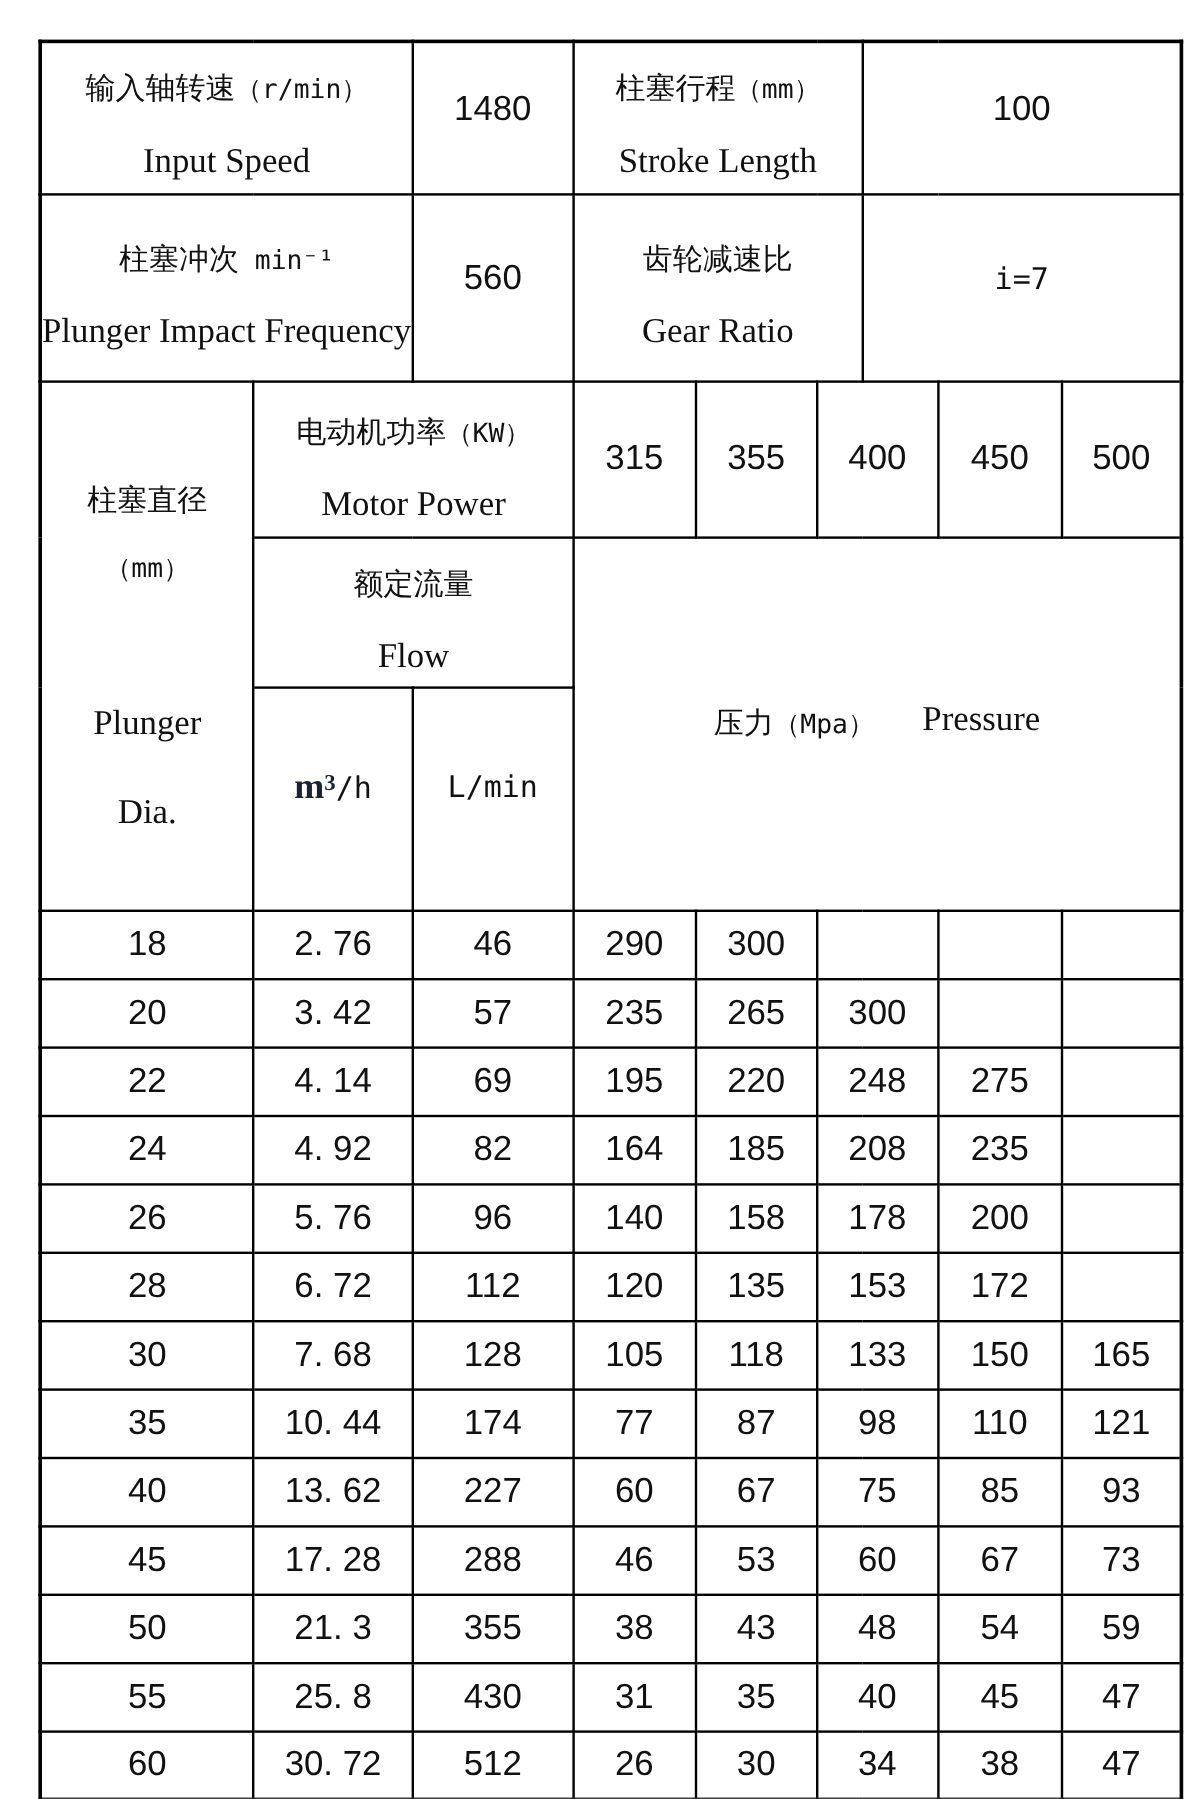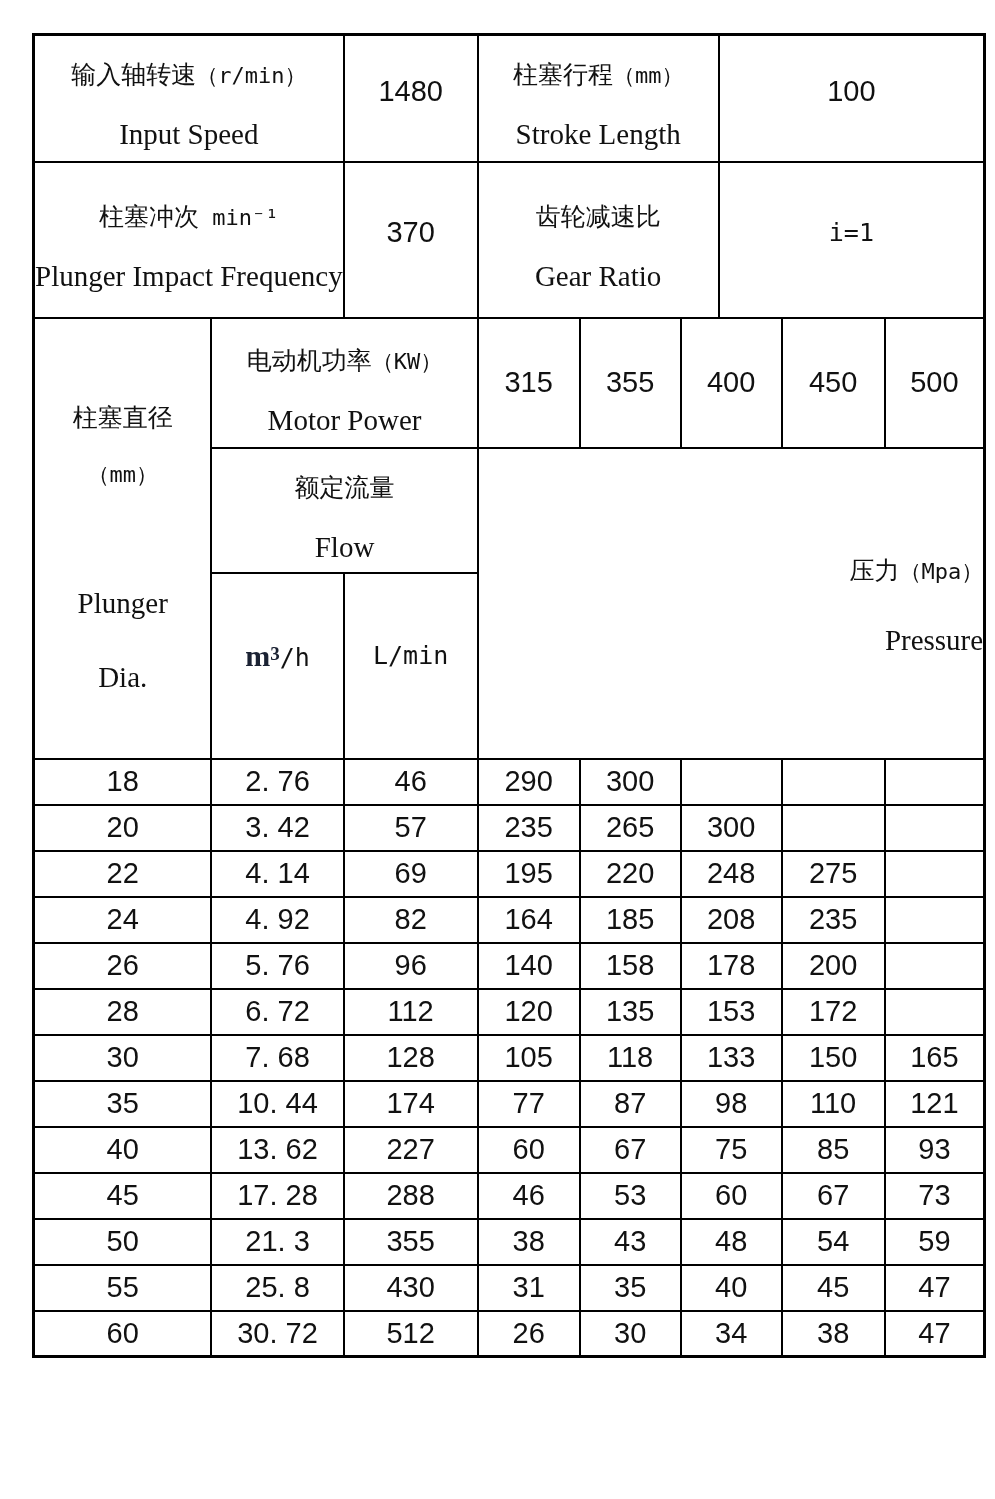--- a/index.html
+++ b/index.html
@@ -23,21 +23,21 @@
     vertical-align:middle;
     padding:0;
     overflow:hidden;
     background:#ffffff;
   }
   tr.trow1 { height:127px; }
   tr.trow2 { height:156px; }
   tr.hrow1 { height:130px; }
   tr.hrow2 { height:125px;margin-top:44px; }
   tr.hrow3 { height:186px; }
-  tr.drow  { height:46px; }
+  tr.drow  { height:57px; }
 
   .zh   { font-size:25px; color:#111; white-space:nowrap; line-height:34px; }
   .unit { font-family:"DejaVu Sans Mono", monospace; font-size:22px; line-height:30px; white-space:nowrap; }
   .en   { font-family:"Liberation Serif", serif; font-size:29px; line-height:26px; white-space:nowrap; }
   .num  { font-size:29px; line-height:1; }
   .mono { font-family:"DejaVu Sans Mono", monospace; font-size:25px; }
 
   .vstack {
     display:flex; flex-direction:column; align-items:center;
     justify-content:flex-start; padding-top:8px; gap:30px; height:100%;
@@ -47,21 +47,21 @@
 
   .vnum { padding-bottom:14px; }
 
   td.dia { vertical-align:top; }
   .dia-stack { display:flex; flex-direction:column; align-items:center; padding-top:14px; }
   .dia-stack .unit-line { margin-top:26px; }
   .dia-stack .en1 { margin-top:100px; }
   .dia-stack .en2 { margin-top:48px; }
 
   .press-stack {
-    display:flex; flex-direction:column; align-items:flex-end;
+    display:flex; flex-direction:row; align-items:flex-start;
     justify-content:center; gap:40px; height:100%;
   }
 
   .units-inner { padding-bottom:20px; }
   .m3b { font-family:"Liberation Serif", serif; font-weight:bold; font-size:30px; color:#1b2233; }
   sup.m3s { font-family:"Liberation Serif", serif; font-weight:bold; font-size:19px; color:#1b2233; }
   .unit-tail { font-family:"DejaVu Sans Mono", monospace; font-size:25px; }
 </style>
 </head>
 <body>
@@ -103,30 +103,30 @@
 </tr>
 
 <tr class="trow2">
   <td colspan="2">
     <div class="vstack">
       <div class="zh"><span>柱塞冲次</span><span class="unit"> min⁻¹</span></div>
       <div class="en">Plunger Impact Frequency</div>
     </div>
   </td>
   <td>
-            <div class="num vnum">370</div>
+            <div class="num vnum">560</div>
           </td>
   <td colspan="3">
     <div class="vstack">
       <div class="zh"><span>齿轮减速比</span><span class="unit"></span></div>
       <div class="en">Gear Ratio</div>
     </div>
   </td>
   <td colspan="3">
-            <div class="mono vnum">i=1</div>
+            <div class="mono vnum">i=7</div>
           </td>
 </tr>
 
 <tr class="hrow1">
   <td class="dia" rowspan="3">
     <div class="dia-stack">
       <div class="zh">柱塞直径</div>
       <div class="unit unit-line">（mm）</div>
       <div class="en en1">Plunger</div>
       <div class="en en2">Dia.</div>

